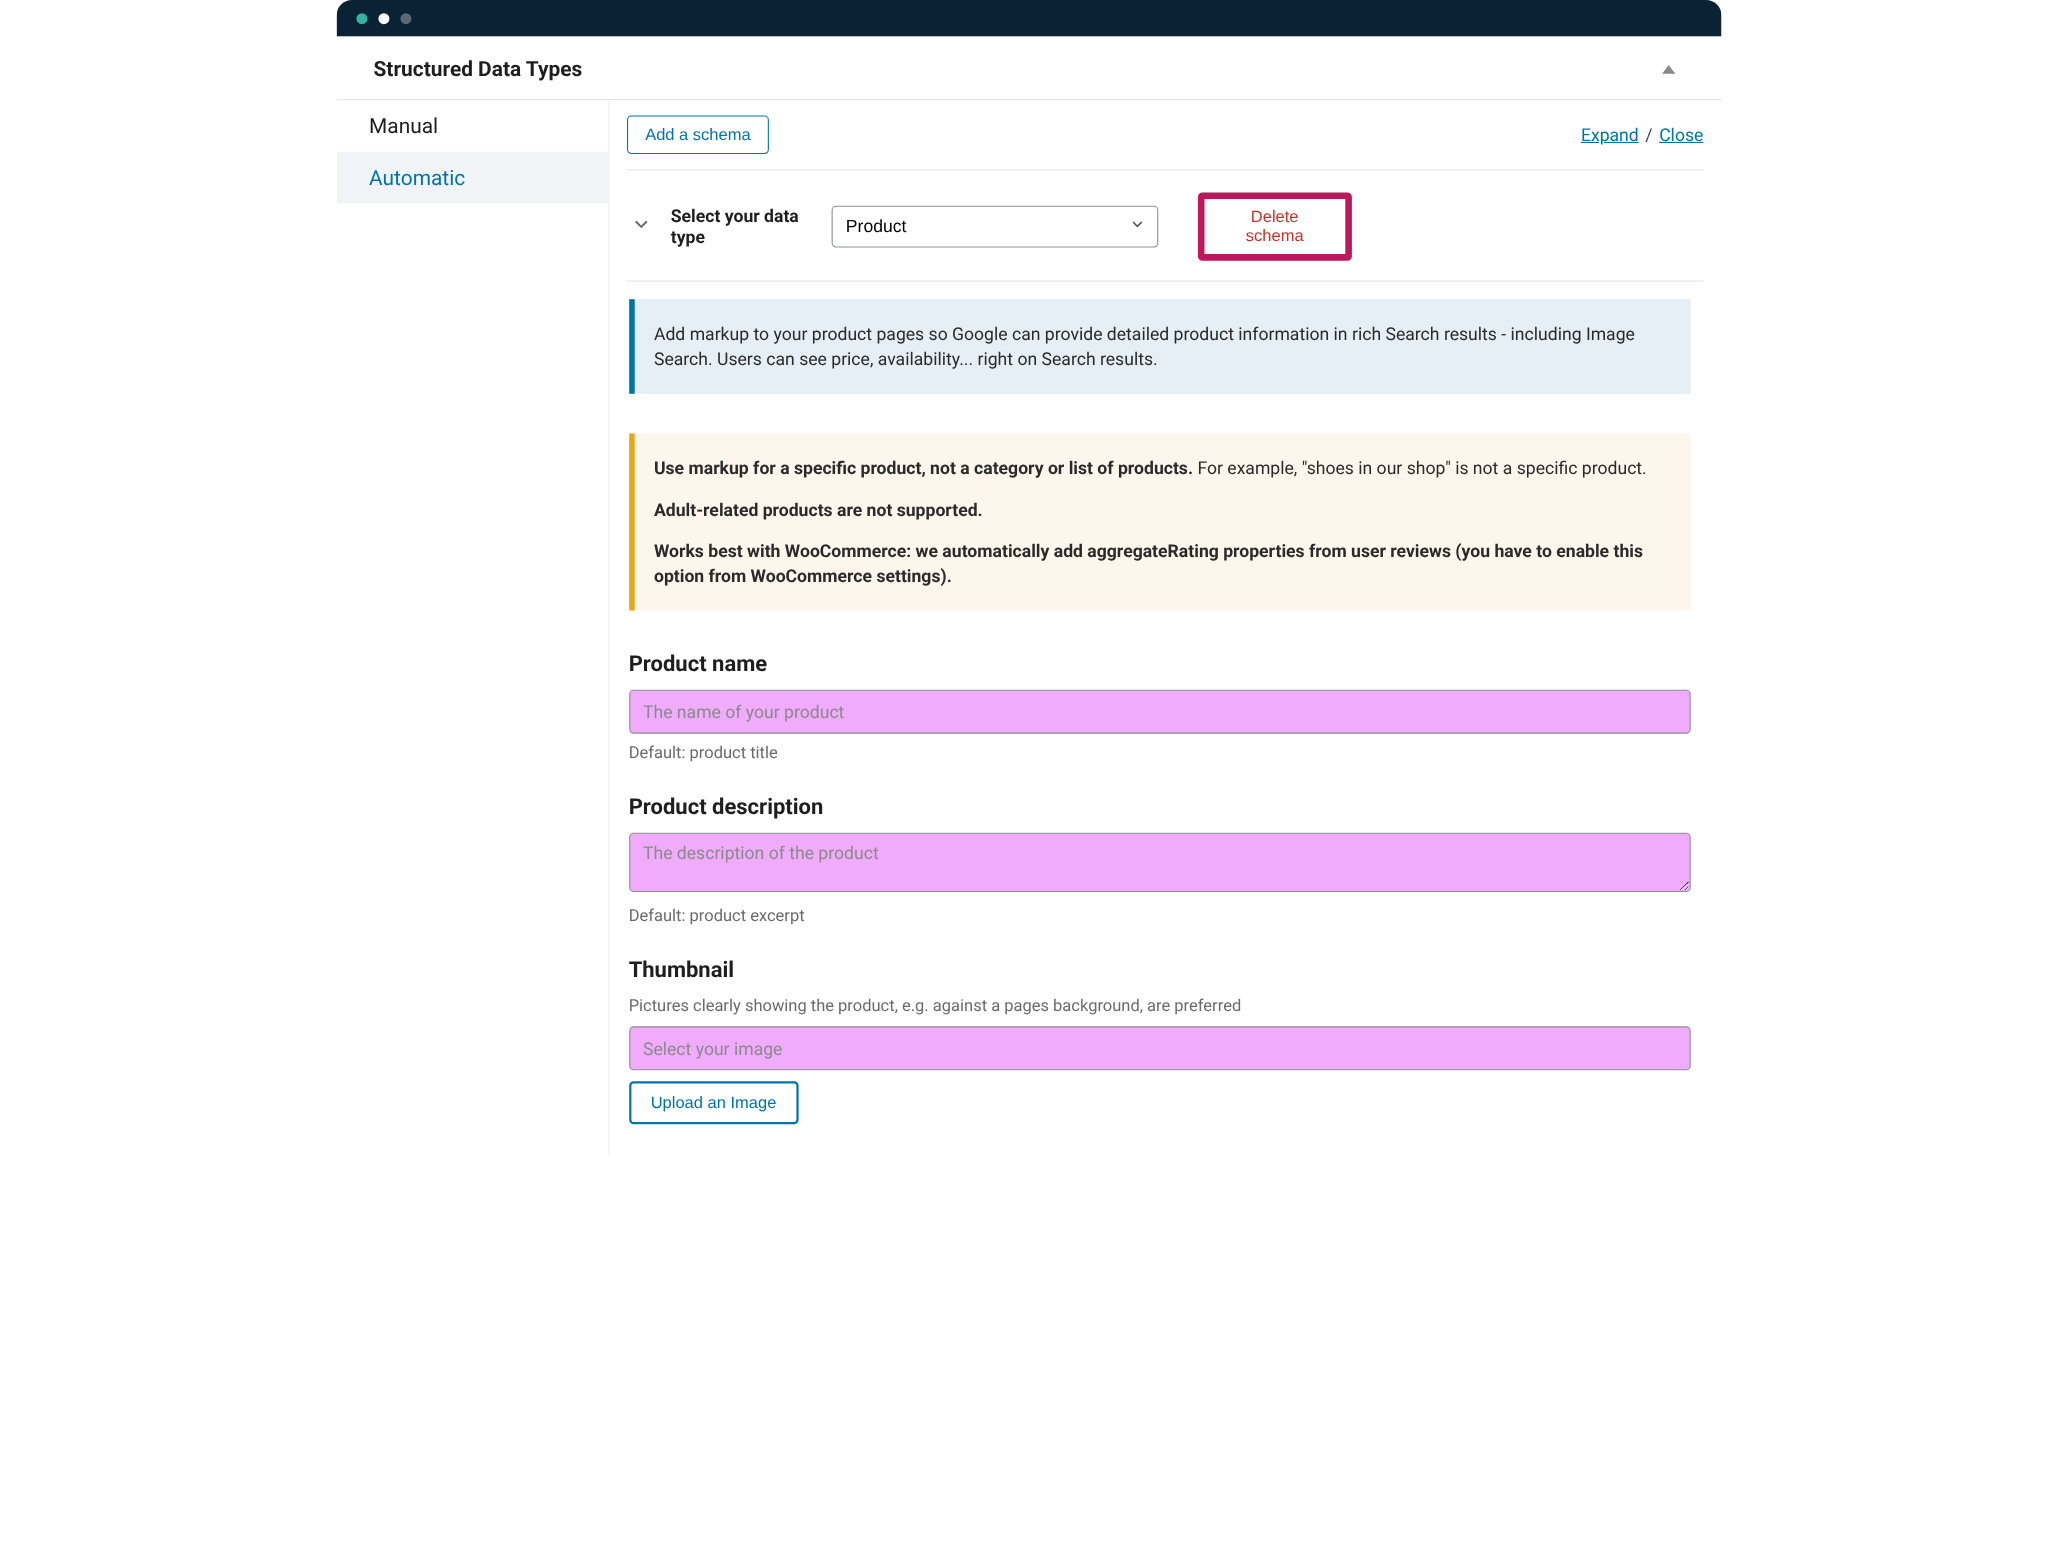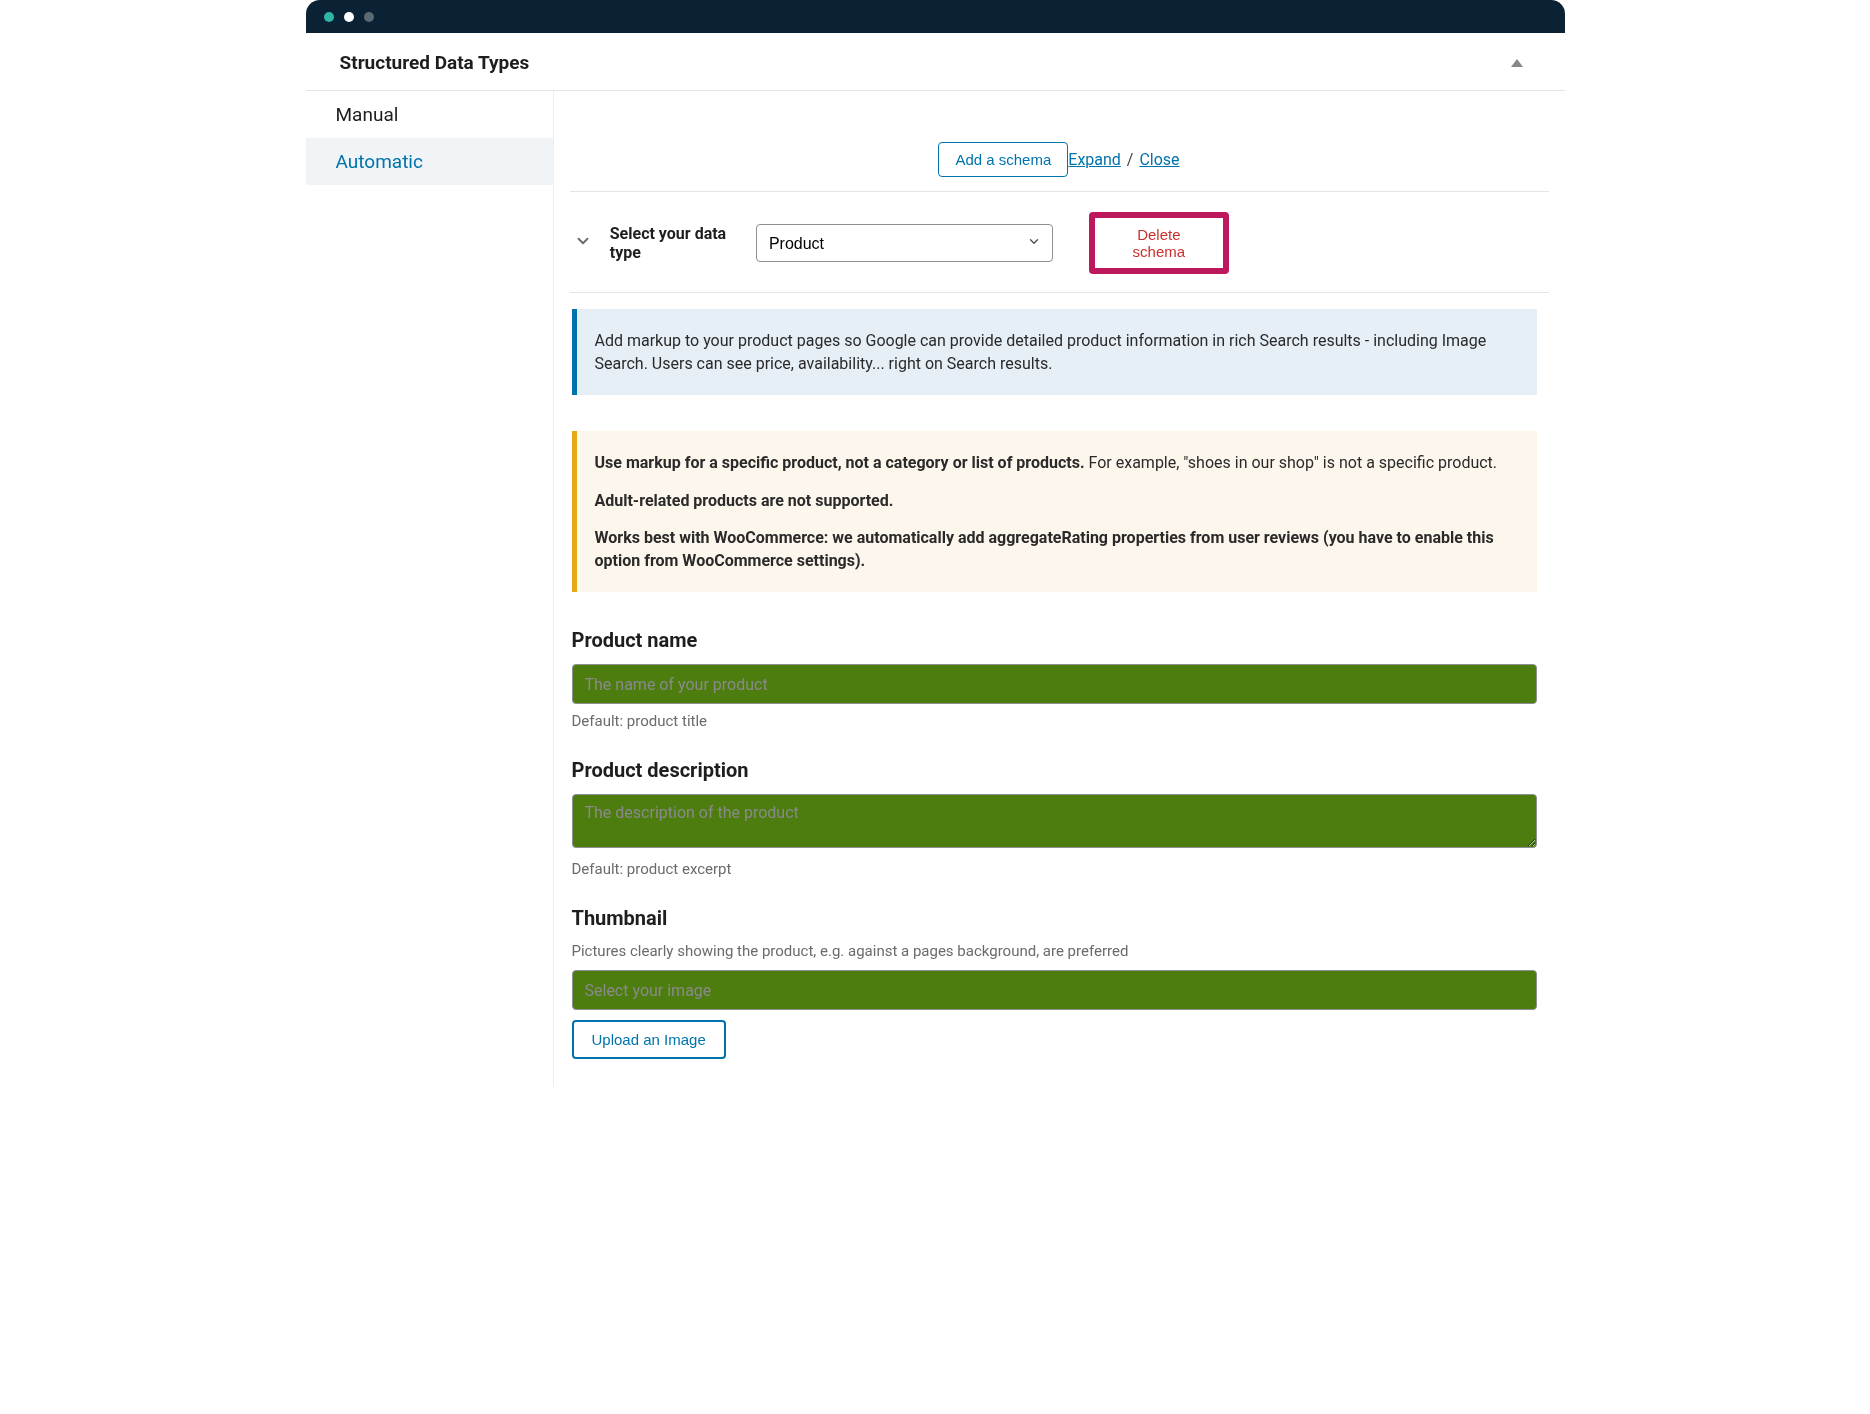--- a/index.html
+++ b/index.html
@@ -66,24 +66,23 @@
     color: #0073aa;
   }
 
   .main {
     flex: 1;
     padding: 14px 16px 0 16px;
   }
   .toolbar {
     display: flex;
     align-items: center;
-    justify-content: center;
+    justify-content: space-between;
     padding-bottom: 14px;
     border-bottom: 1px solid #e4e4e4;
-    margin-top: 37px;
   }
   .btn-outline-blue {
     border: 1px solid #0073aa;
     color: #0073aa;
     background: #fff;
     padding: 8px 16px;
     font-size: 15px;
     border-radius: 4px;
     cursor: pointer;
   }
@@ -193,21 +192,21 @@
     margin-bottom: 10px;
   }
   .text-input, .textarea-input {
     width: 100%;
     border: 1px solid #8c8f94;
     border-radius: 4px;
     padding: 8px 12px;
     font-size: 16px;
     font-family: inherit;
     color: #1e1e1e;
-    background: #4d7c0f;
+    background: #f0abfc;
   }
   .text-input { height: 40px; }
   .textarea-input { height: 54px; resize: both; }
   .text-input::placeholder, .textarea-input::placeholder { color: #8a8a8a; }
   .hint {
     font-size: 15px;
     color: #6b6b6b;
     margin-top: 8px;
   }
   .btn-upload {

